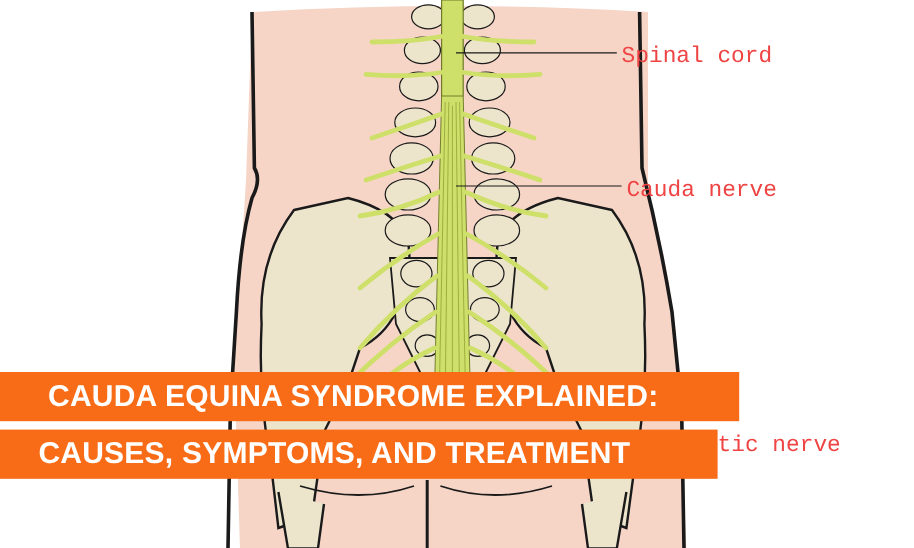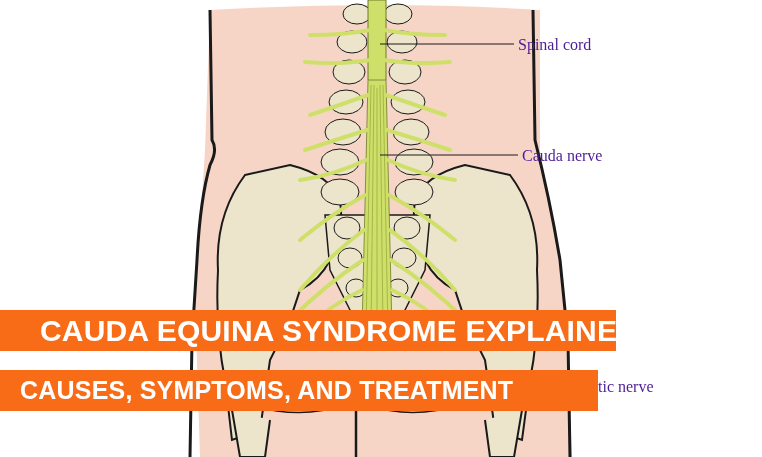--- a/index.html
+++ b/index.html
@@ -1,21 +1,21 @@
 <!DOCTYPE html>
 <html><head>
 <meta charset="utf-8">
 <style>
   html, body { margin: 0; padding: 0; }
   body { width: 762px; height: 457px; overflow: hidden; background: #ffffff; position: relative; font-family: "Liberation Sans", sans-serif; }
   .illustration { position: absolute; left: 0; top: 0; width: 762px; height: 457px; }
-  .label { position: absolute; font-family: Liberation Serif, serif; font-size: 16px; color: #4c1d95; white-space: nowrap; }
+  .label { position: absolute; font-family: Liberation Mono, monospace; font-size: 19px; color: #ef4444; white-space: nowrap; }
   .banner { position: absolute; left: 0; background: #f86c17; color: #ffffff; font-family: "Liberation Sans", sans-serif; font-weight: bold; white-space: nowrap; display: flex; align-items: center; letter-spacing: 0.2px; }
-  .banner1 { top: 310px; width: 616px; height: 41px; font-size: 30px; padding-left: 40px; box-sizing: border-box; }
-  .banner2 { top: 370px; width: 598px; height: 41px; font-size: 25px; padding-left: 20px; box-sizing: border-box; }
+  .banner1 { top: 310px; width: 616px; height: 41px; font-size: 25px; padding-left: 40px; box-sizing: border-box; }
+  .banner2 { top: 358px; width: 598px; height: 41px; font-size: 25px; padding-left: 32px; box-sizing: border-box; }
 </style>
 </head>
 <body>
 
 <svg class="illustration" viewBox="0 0 762 457" xmlns="http://www.w3.org/2000/svg">
 
   <path d="M210 10 Q380 0 540 10 L540 160 Q560 230 565 300 L572 457 L200 457 L195 300 Q200 230 205 150 Z" fill="#f6d5c7"></path>
   <path d="M210 10 L212 140 Q218 150 210 165 Q200 200 197 260 L192 340 L190 457" fill="none" stroke="#1a1a1a" stroke-width="3"></path>
   <path d="M533 10 L535 140 Q550 200 560 260 L568 340 L570 457" fill="none" stroke="#1a1a1a" stroke-width="3"></path>
 
@@ -85,20 +85,20 @@
 
   <path d="M232 410 L240 457 L265 457 L270 420" fill="#ede4cc" stroke="#1a1a1a" stroke-width="2"></path>
   <path d="M522 410 L514 457 L490 457 L485 420" fill="#ede4cc" stroke="#1a1a1a" stroke-width="2"></path>
   <line x1="356" y1="400" x2="356" y2="457" stroke="#1a1a1a" stroke-width="2.5"></line>
   <path d="M250 405 Q300 420 345 405" fill="none" stroke="#1a1a1a" stroke-width="1.5"></path>
   <path d="M367 405 Q412 420 460 405" fill="none" stroke="#1a1a1a" stroke-width="1.5"></path>
 </svg>
 
 <div class="label" style="left:518px; top:36px;">Spinal cord</div>
 <div class="label" style="left:522px; top:147px;">Cauda nerve</div>
-<div class="label" style="left:598px; top:360px;margin-top:18px;">tic nerve</div>
+<div class="label" style="left:598px; top:360px;">tic nerve</div>
 
 <div class="banner banner1">
   <span>CAUDA EQUINA SYNDROME EXPLAINED:</span>
 </div>
 <div class="banner banner2">
   <span>CAUSES, SYMPTOMS, AND TREATMENT</span>
 </div>
 
 </body></html>

